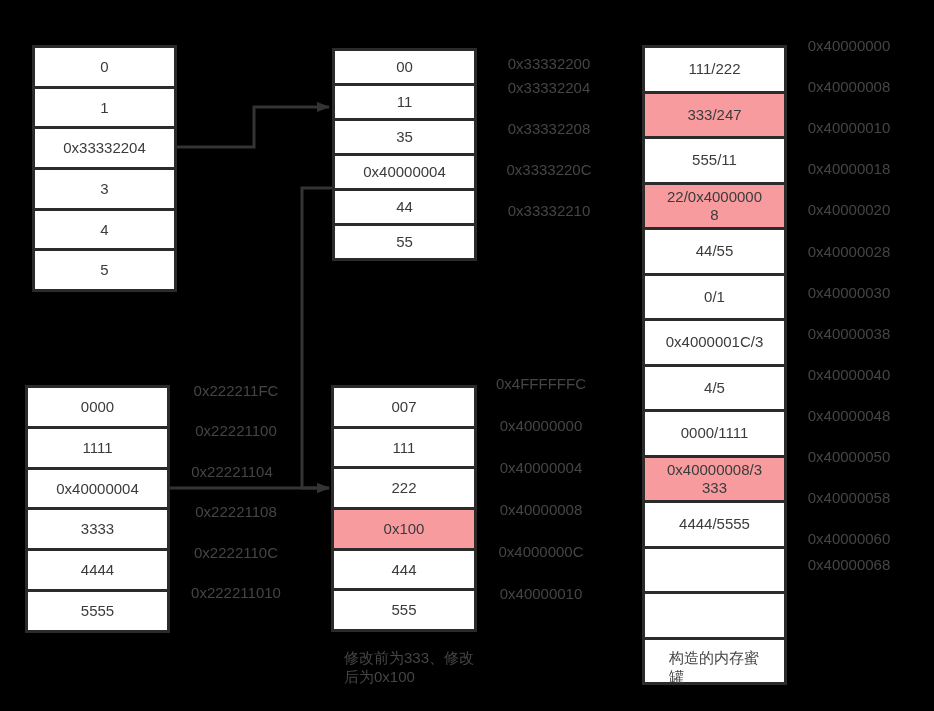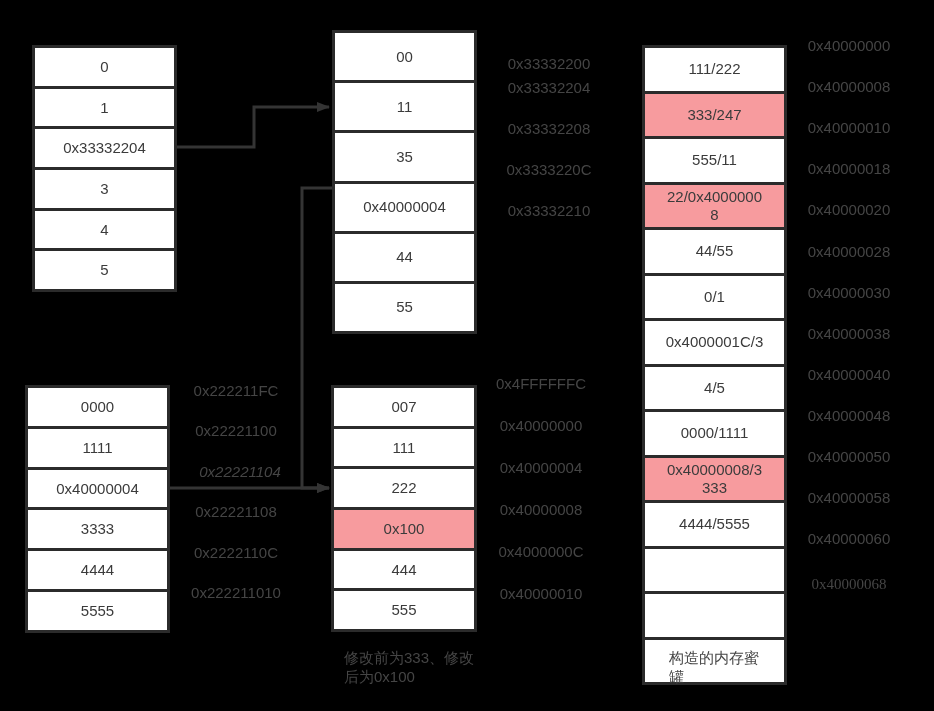--- a/index.html
+++ b/index.html
@@ -47,21 +47,21 @@
       <polyline points="170,488 329,488" fill="none" stroke="#343434" stroke-width="3" marker-end="url(#ah)"></polyline>
     </svg>
 <div class="mem-table" style="left: 32px; top: 45px; width: 145px; height: 247px;">
       <div class="mem-row">0</div>
       <div class="mem-row">1</div>
       <div class="mem-row">0x33332204</div>
       <div class="mem-row">3</div>
       <div class="mem-row">4</div>
       <div class="mem-row">5</div>
     </div>
-    <div class="mem-table" style="left: 332px; top: 30px; width: 145px; height: 304px;">
+    <div class="mem-table" style="left: 332px; top: 48px; width: 145px; height: 213px;">
       <div class="mem-row">00</div>
       <div class="mem-row">11</div>
       <div class="mem-row">35</div>
       <div class="mem-row">0x40000004</div>
       <div class="mem-row">44</div>
       <div class="mem-row">55</div>
     </div>
     <div class="mem-table" style="left: 25px; top: 385px; width: 145px; height: 248px;">
       <div class="mem-row">0000</div>
       <div class="mem-row">1111</div>
@@ -96,21 +96,21 @@
       <div class="mem-row"></div>
       <div class="mem-row"></div>
     </div>
     <div class="addr" style="left: 549px; top: 46px; margin-top: 17px;">0x33332200</div>
     <div class="addr" style="left: 549px; top: 87px;">0x33332204</div>
     <div class="addr" style="left: 549px; top: 128px;">0x33332208</div>
     <div class="addr" style="left: 549px; top: 169px;">0x3333220C</div>
     <div class="addr" style="left: 549px; top: 210px;">0x33332210</div>
     <div class="addr" style="left: 236px; top: 390px;">0x222211FC</div>
     <div class="addr" style="left: 236px; top: 430.4px;">0x22221100</div>
-    <div class="addr" style="left: 240px; top: 470.8px; font-style: italic;">0x22221104</div>
+    <div class="addr" style="left: 232px; top: 470.8px;">0x22221104</div>
     <div class="addr" style="left: 236px; top: 511.2px;">0x22221108</div>
     <div class="addr" style="left: 236px; top: 551.6px;">0x2222110C</div>
     <div class="addr" style="left: 236px; top: 592px;">0x222211010</div>
     <div class="addr" style="left: 541px; top: 383px;">0x4FFFFFFC</div>
     <div class="addr" style="left: 541px; top: 425px;">0x40000000</div>
     <div class="addr" style="left: 541px; top: 467px;">0x40000004</div>
     <div class="addr" style="left: 541px; top: 509px;">0x40000008</div>
     <div class="addr" style="left: 541px; top: 551px;">0x4000000C</div>
     <div class="addr" style="left: 541px; top: 593px;">0x40000010</div>
     <div class="addr" style="left: 849px; top: 45px;">0x40000000</div>
@@ -119,18 +119,18 @@
     <div class="addr" style="left: 849px; top: 168.3px;">0x40000018</div>
     <div class="addr" style="left: 849px; top: 209.4px;">0x40000020</div>
     <div class="addr" style="left: 849px; top: 250.5px;">0x40000028</div>
     <div class="addr" style="left: 849px; top: 291.6px;">0x40000030</div>
     <div class="addr" style="left: 849px; top: 332.7px;">0x40000038</div>
     <div class="addr" style="left: 849px; top: 373.8px;">0x40000040</div>
     <div class="addr" style="left: 849px; top: 414.9px;">0x40000048</div>
     <div class="addr" style="left: 849px; top: 456px;">0x40000050</div>
     <div class="addr" style="left: 849px; top: 497.1px;">0x40000058</div>
     <div class="addr" style="left: 849px; top: 538.2px;">0x40000060</div>
-    <div class="addr" style="left: 849px; top: 584px; font-family: Liberation Serif, serif;">0x40000068</div>
+    <div class="addr" style="left: 849px; top: 564px;">0x40000068</div>
     <div class="caption" style="left: 409px; top: 648px;">修改前为333、修改
 后为0x100</div>
     <div class="caption" style="left: 714px; top: 648px;">构造的内存蜜
 罐</div>
   </div>
 
 </body></html>

